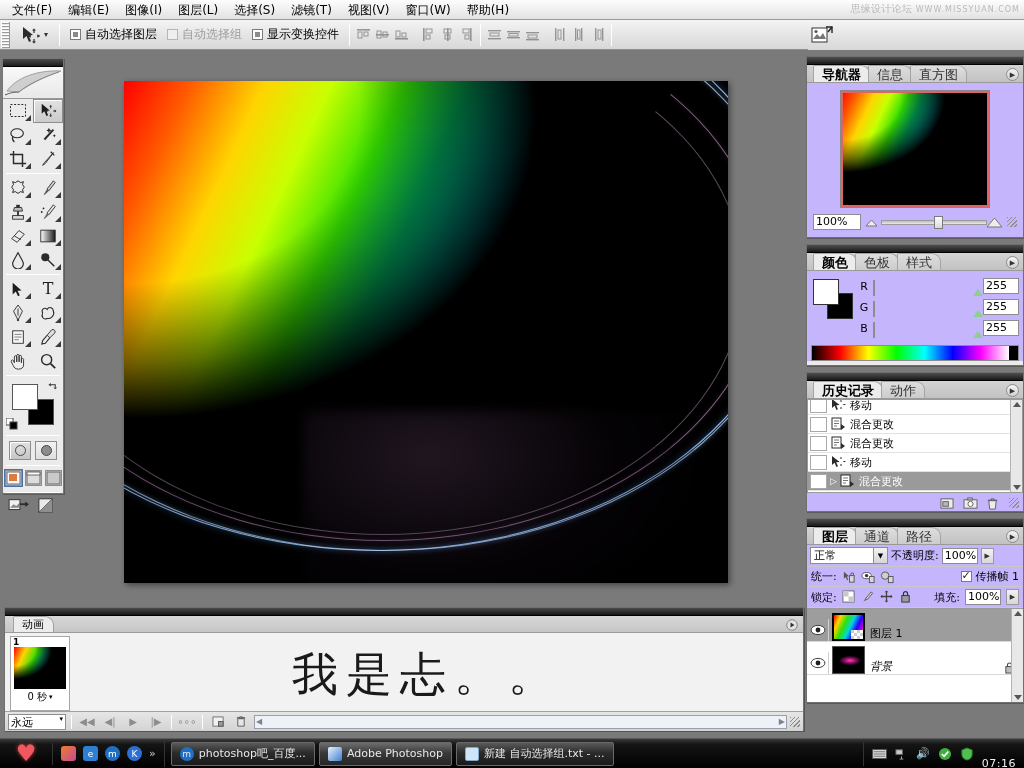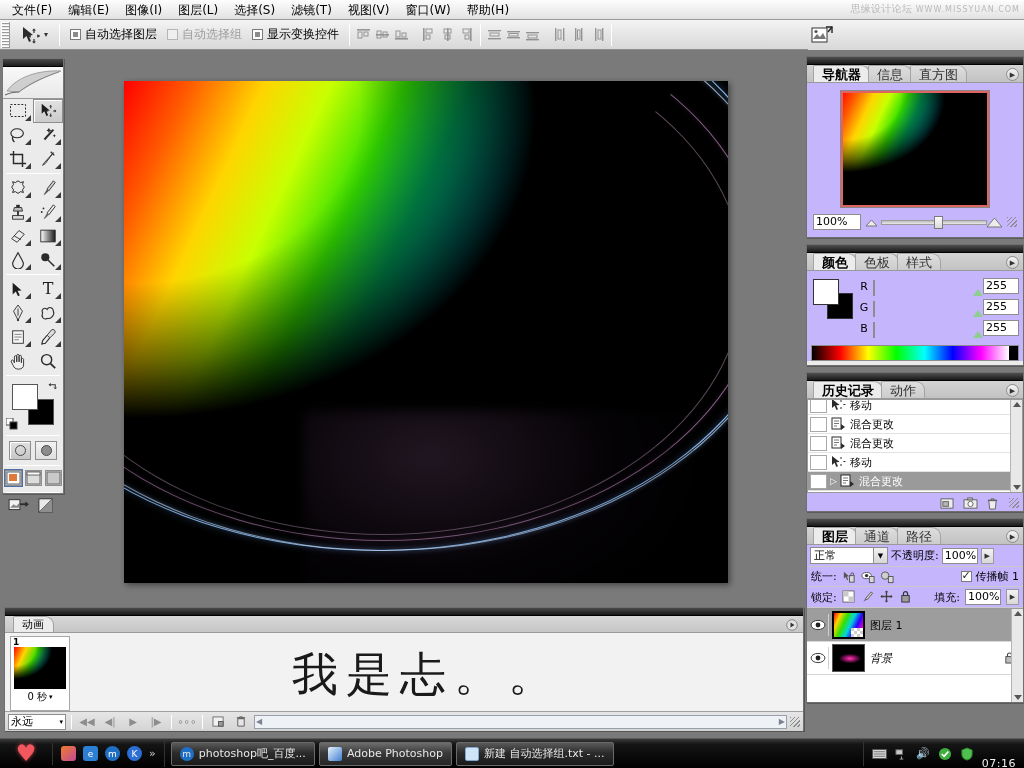--- a/index.html
+++ b/index.html
@@ -163,21 +163,21 @@
   .frame .num { align-self:flex-start; font-size:9px; padding:0 2px; font-weight:bold; }
   .frame .thumb { width:52px; height:42px; background:#000; overflow:hidden; position:relative; }
   .frame .thumb .rb { position:absolute; inset:0;
     background: linear-gradient(115deg,#ff0000 0%,#ffd400 18%,#34e000 36%,#00d8d8 54%,#2a00ff 72%,#ff00c8 90%); }
   .frame .thumb .bk { position:absolute; inset:0;
     background: radial-gradient(ellipse 40px 32px at 2% 6%, rgba(0,0,0,0) 50%, rgba(0,0,0,.6) 74%, #000 92%); }
   .frame .dly { font-size:10px; padding:1px 0 1px; display:flex; align-items:center; gap:2px; }
   .anim-foot { height:20px; background:linear-gradient(#e6e6e6,#d4d4d4); border-top:1px solid #a0a0a0;
                display:flex; align-items:center; gap:3px; padding:0 3px; }
   .loopsel { width:58px; height:16px; border:1px solid #8d8d8d; background:#fff; font-size:11px;
-             display:flex; align-items:center; justify-content:space-between; padding:0 2px; }
+             display:flex; justify-content:space-between; padding:0 2px; }
   .pbtn { width:20px; height:16px; display:flex; align-items:center; justify-content:center; color:#8d8d8d; font-size:10px; }
   .vsep { width:1px; height:14px; background:#a5a5a5; border-right:1px solid #fff; margin:0 2px; }
   .hscroll { flex:1; height:14px; background:#eef1f6; border:1px solid #9aa0ab; display:flex;
              align-items:center; justify-content:space-between; padding:0 1px; color:#7b8290; font-size:8px; }
 
   
   .dock { position:absolute; right:0; top:56px; width:218px; }
   .panel { background:#ebebeb; border:1px solid #6f6f6f; margin-bottom:6px;
            box-shadow: 1px 1px 0 rgba(0,0,0,.25); }
   .p-grip { height:8px; background:linear-gradient(#4f4f4f,#191919); border-bottom:1px solid #000; }
@@ -254,21 +254,21 @@
                    display:flex; align-items:center; justify-content:center; font-size:7px; }
   .op-lbl { font-size:11px; white-space:nowrap; }
   .op-val { width:36px; height:16px; border:1px solid #8d8d8d; background:#fff; font-size:11px; line-height:14px; padding-left:2px; }
   .op-arw { width:13px; height:16px; background:linear-gradient(#f2f2f2,#d8d8d8); border:1px solid #9a9a9a;
             display:flex; align-items:center; justify-content:center; font-size:7px; color:#333; }
   .lay-row2, .lay-row3 { display:flex; align-items:center; gap:5px; padding:2px 4px; border-bottom:1px solid #c9c9c9; font-size:11px; }
   .mini-ic { width:14px; height:14px; position:relative; }
   .chkbox { width:11px; height:11px; border:1px solid #7b7b7b; background:#fff; position:relative; }
   .chkbox.on::after { content:"✓"; position:absolute; left:0px; top:-3px; font-size:11px; color:#1a1a1a; }
   .lay-list { background:#fff; border-top:1px solid #9a9a9a; height:94px; position:relative; overflow:hidden; }
-  .lay-item { display:flex; align-items:center; height:33px; border-bottom:1px solid #d8d8d8; }
+  .lay-item { display:flex; align-items:flex-end; height:33px; border-bottom:1px solid #d8d8d8; }
   .lay-item.sel { background:#9d9d9d; }
   .eye { width:22px; height:22px; display:flex; align-items:center; justify-content:center; flex:none;
          border-right:1px solid #d0d0d0; }
   .lay-th { width:33px; height:28px; margin:0 5px 0 3px; border:1px solid #555; overflow:hidden; position:relative; flex:none; background:#fff; }
   .lay-th.sel-th { border:2px solid #000; }
   .lay-name { font-size:11px; }
   .lay-lock { margin-left:auto; margin-right:8px; }
 
   
   .taskbar {

